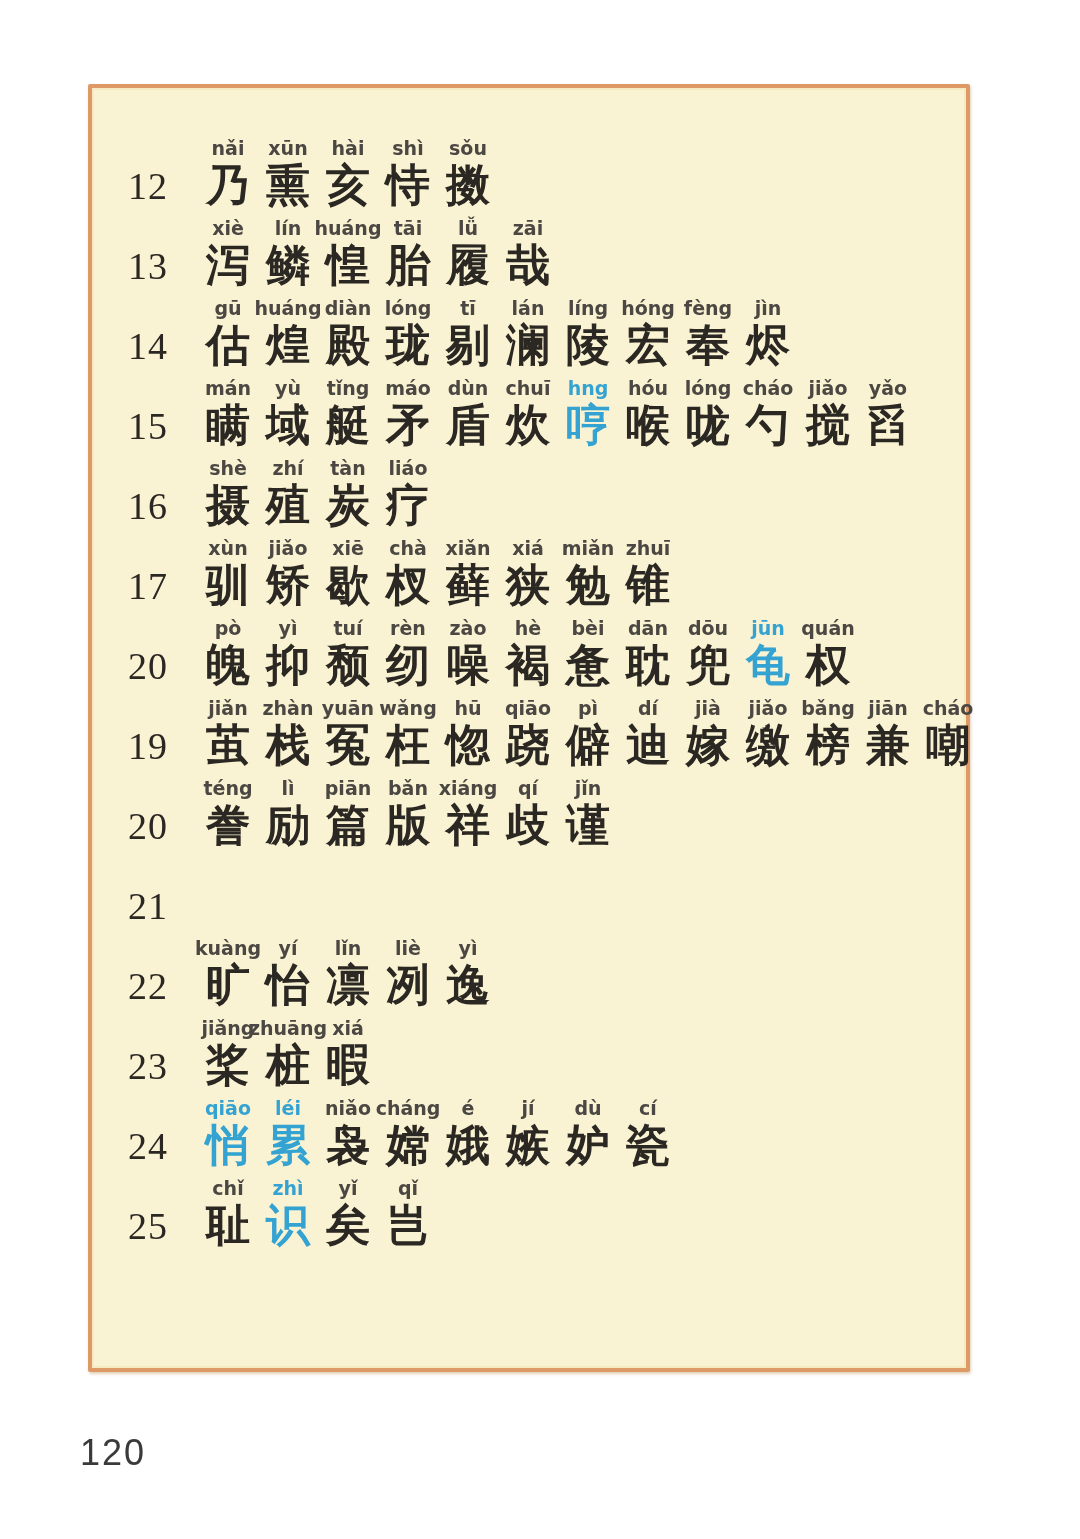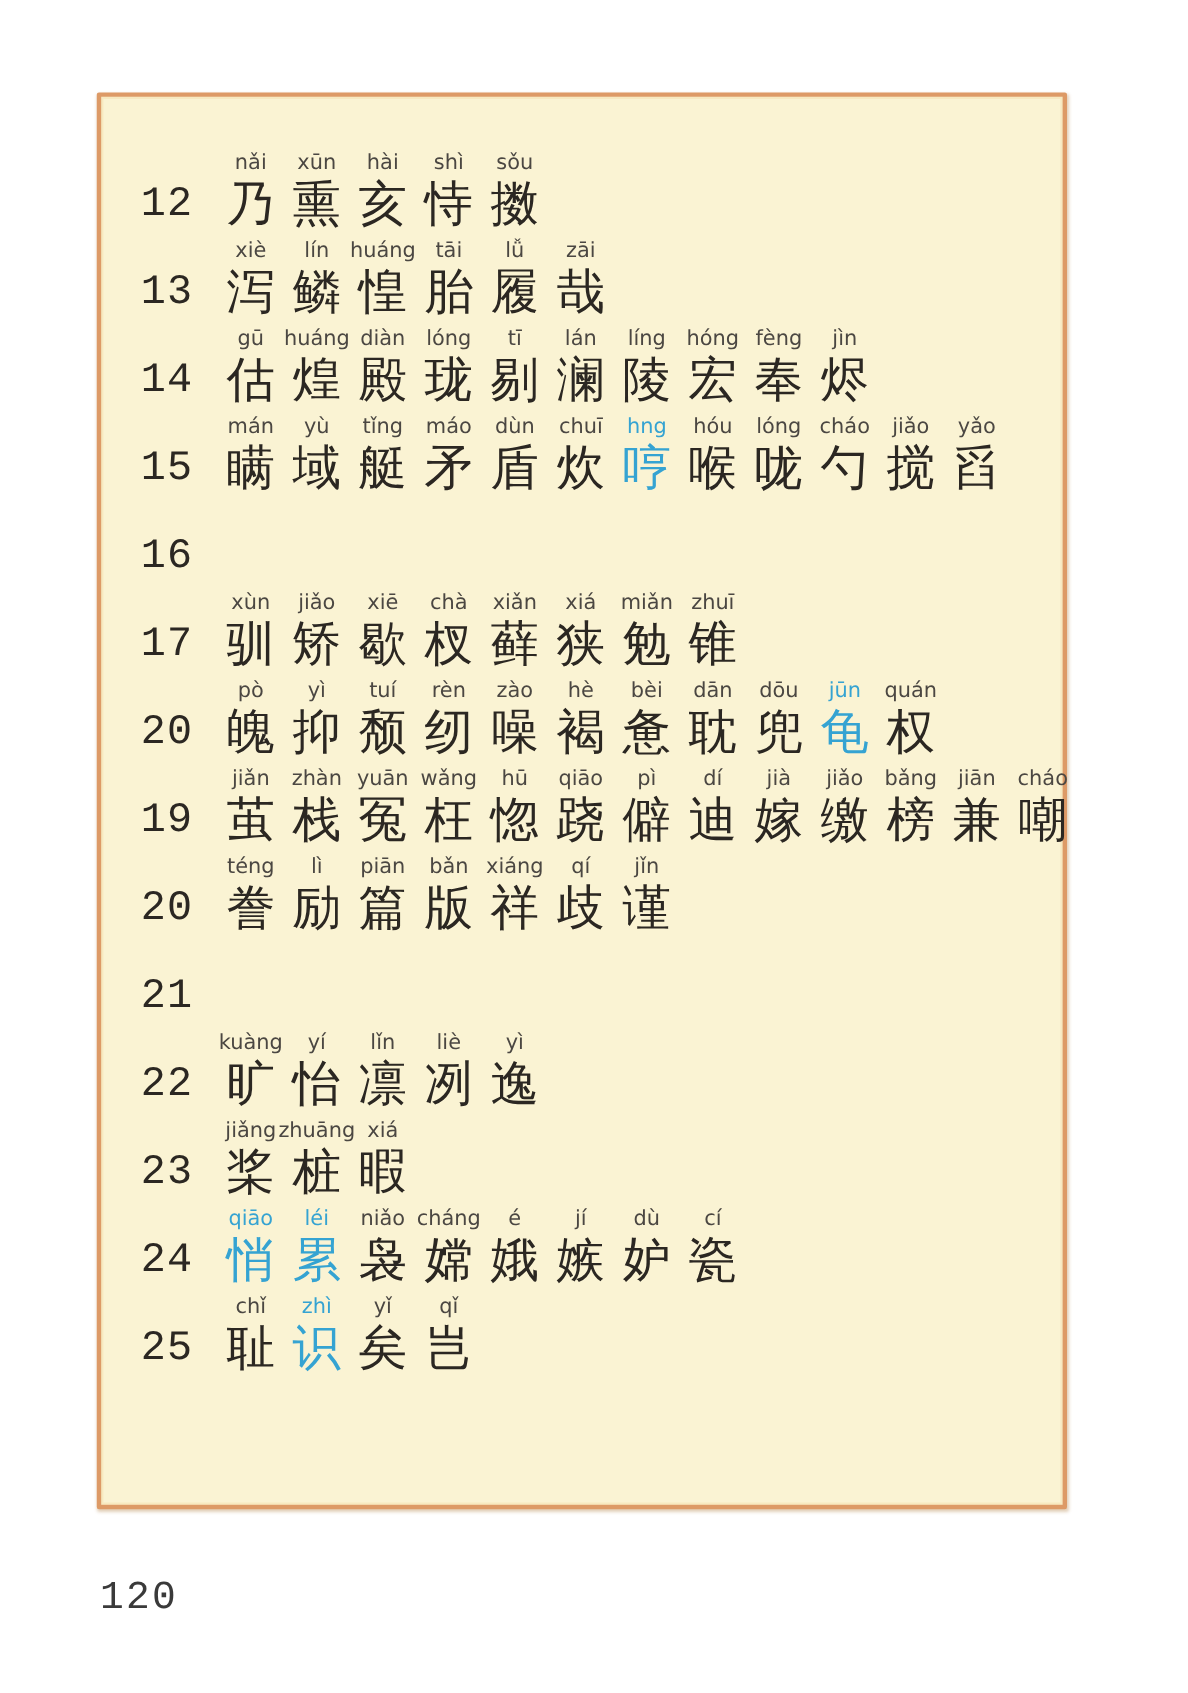--- a/index.html
+++ b/index.html
@@ -24,27 +24,27 @@
     position:absolute;
     left:36px;top:44px;right:8px;
   }
   .vocab-row{
     display:flex;
     align-items:flex-end;
     height:80px;
   }
   .row-num{
     flex:0 0 70px;
-    font-family:Liberation Mono, monospace;
+    font-family:Liberation Serif, serif;
     font-size:38px;
     line-height:52px;
     color:#2b2722;
     letter-spacing:1px;
   }
-  .entries{display:flex;}
+  .entries{display:flex;font-weight:bold;}
   .entry{
     flex:0 0 60px;
     width:60px;
     display:flex;
     flex-direction:column;
     align-items:center;
   }
   .py{
     font-family:"DejaVu Sans",sans-serif;
     font-size:19px;
@@ -55,22 +55,22 @@
   .ch{
     font-family:"Liberation Serif","DejaVu Serif",serif;
     font-size:44px;
     line-height:52px;
     color:var(--ink,#2b2722);
     white-space:nowrap;
   }
   .entry.hl .py, .entry.hl .ch{ color:var(--hl,#35a3d2); }
   .page-num{
     position:absolute;
-    left:91px;top:1432px;
-    font-family:Liberation Mono, monospace;
+    left:80px;top:1432px;
+    font-family:Liberation Sans, sans-serif;
     font-size:36px;
     color:#3a3a3a;
     letter-spacing:2px;
   }
   .watermark{
     position:absolute;
     right:18px;top:1484px;
     font-family:"DejaVu Sans",sans-serif;
     font-size:31px;
     font-weight:bold;
@@ -232,20 +232,38 @@
               <div class="ch">搅</div>
             </div>
             <div class="entry">
               <div class="py">yǎo</div>
               <div class="ch">舀</div>
             </div>
           </div>
         </div>
         <div class="vocab-row">
           <div class="row-num">16</div>
+          <div class="entries">
+            <div class="entry">
+              <div class="py">shè</div>
+              <div class="ch">摄</div>
+            </div>
+            <div class="entry">
+              <div class="py">zhí</div>
+              <div class="ch">殖</div>
+            </div>
+            <div class="entry">
+              <div class="py">tàn</div>
+              <div class="ch">炭</div>
+            </div>
+            <div class="entry">
+              <div class="py">liáo</div>
+              <div class="ch">疗</div>
+            </div>
+          </div>
         </div>
         <div class="vocab-row">
           <div class="row-num">17</div>
           <div class="entries">
             <div class="entry">
               <div class="py">xùn</div>
               <div class="ch">驯</div>
             </div>
             <div class="entry">
               <div class="py">jiǎo</div>

